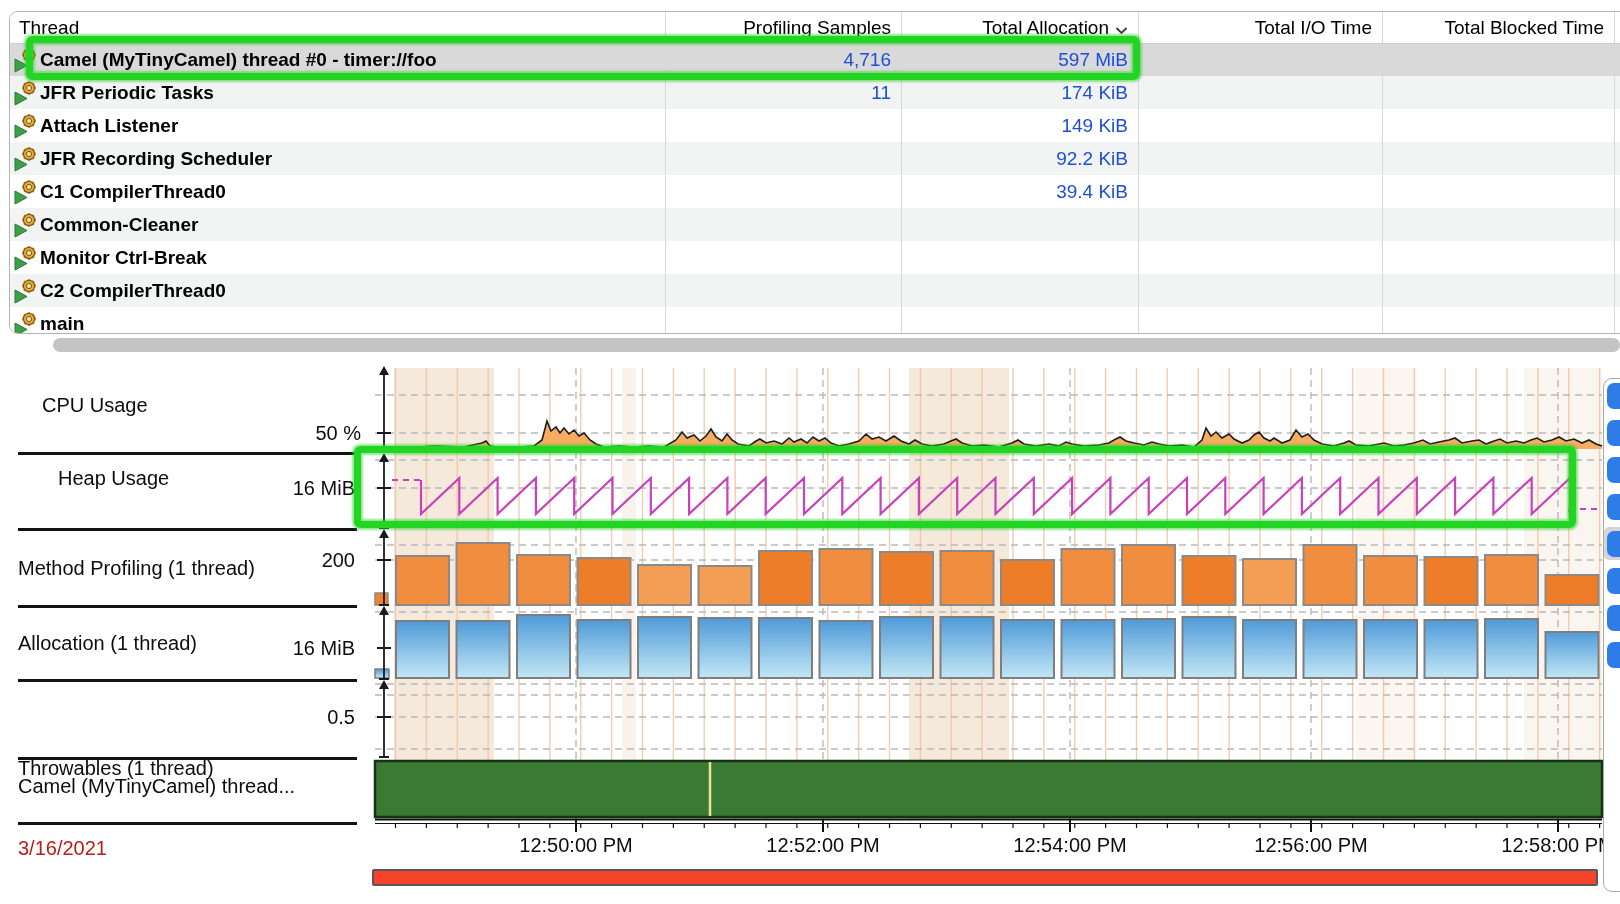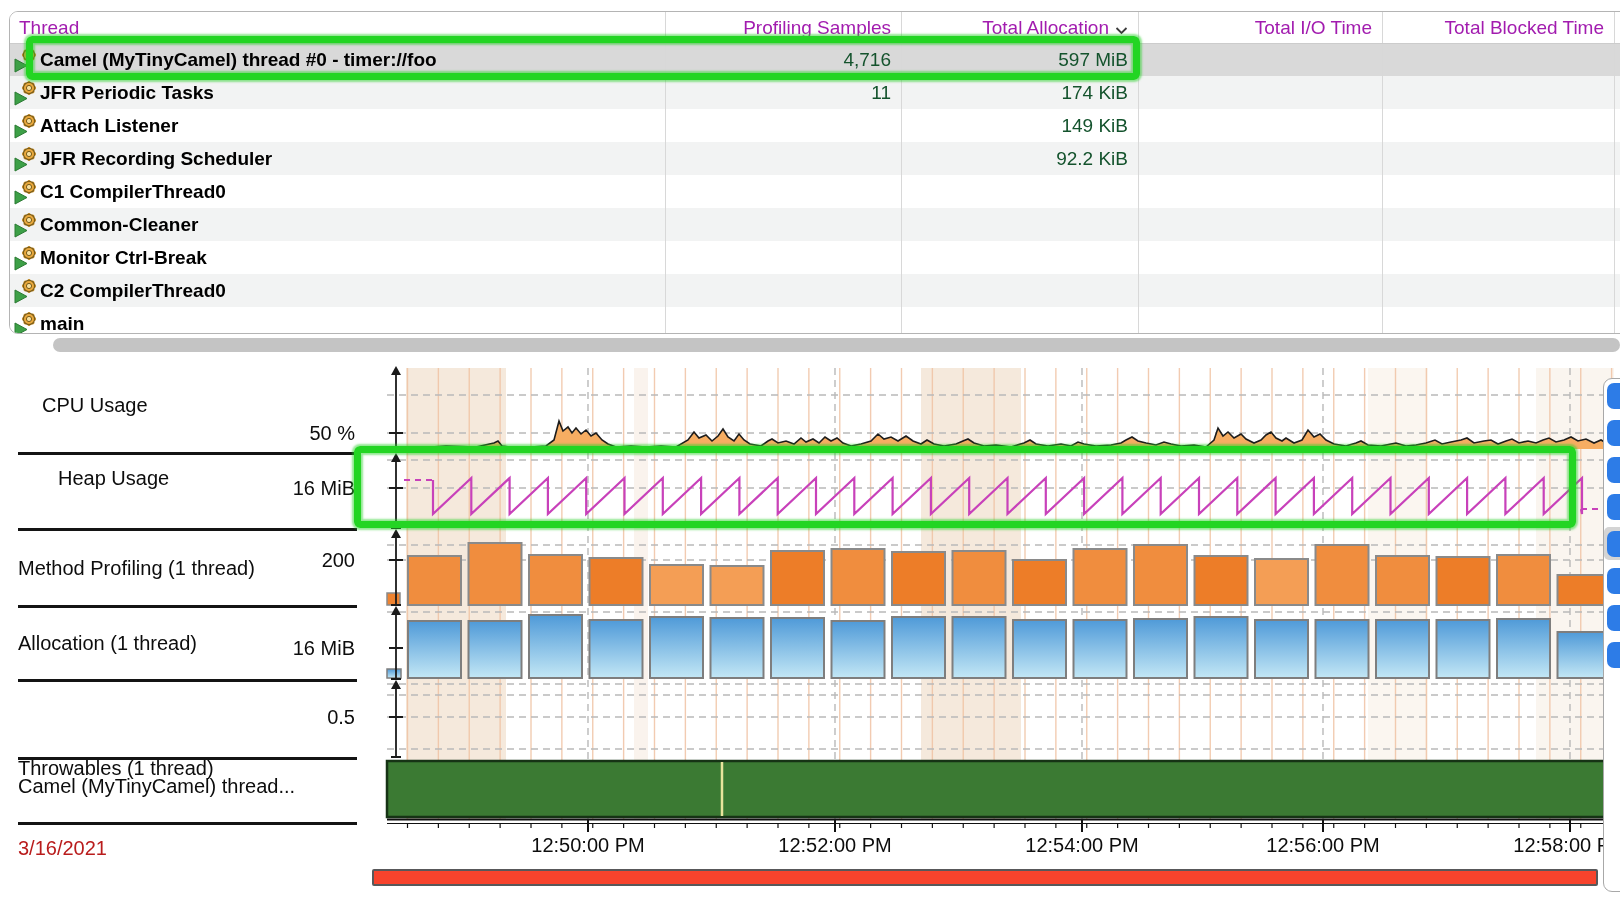--- a/index.html
+++ b/index.html
@@ -10,38 +10,38 @@
     -webkit-font-smoothing:antialiased;
   }
   
   .thread-table{
     position:absolute;left:9px;top:11px;width:1611px;height:321px;
     border:1px solid #b4b4b4;border-radius:9px 0 0 9px;
     background:#fff;overflow:hidden;
   }
   .tt-sep{position:absolute;top:0;bottom:0;width:1px;background:#d8d8d8;}
   .tt-header{position:absolute;left:0;top:0;right:0;height:31px;background:#fff;}
-  .tt-header-cell{position:absolute;top:0;height:31px;line-height:31px;font-size:19px;color:#a21caf;}
+  .tt-header-cell{position:absolute;top:0;height:31px;line-height:31px;font-size:19px;color:#000000;}
   .tt-header-cell.num{text-align:right;}
   .tt-row{position:absolute;left:0;right:0;height:33px;}
   .tt-row .cell-name{
     position:absolute;left:30px;right:0;top:0;height:33px;line-height:33px;
     font-size:19px;font-weight:bold;color:#000;white-space:nowrap;overflow:hidden;
   }
-  .tt-row .cell-num{position:absolute;top:0;height:33px;line-height:33px;font-size:19px;color:#14532d;text-align:right;}
+  .tt-row .cell-num{position:absolute;top:0;height:33px;line-height:33px;font-size:19px;color:#1d4ed8;text-align:right;}
   .tt-icon{position:absolute;left:3px;top:4px;width:26px;height:26px;}
   .sort-chevron{display:inline-block;margin-left:6px;vertical-align:middle;}
   
   .h-thumb{position:absolute;left:53px;top:338px;width:1567px;height:14px;border-radius:7px;background:#c4c4c4;}
   
   .lane-label{position:absolute;left:18px;font-size:20px;color:#0d0d0d;white-space:nowrap;transform:translateY(-50%);}
   .lane-value{position:absolute;font-size:20px;color:#0d0d0d;white-space:nowrap;text-align:right;transform:translateY(-50%);}
   .lane-sep{position:absolute;left:18px;width:339px;height:3px;background:#141414;}
   .date-label{position:absolute;left:18px;font-size:20px;color:#b91c1c;transform:translateY(-50%);}
-  .plot-clip{position:absolute;left:16px;top:0;width:1601px;height:904px;overflow:hidden;pointer-events:none;}
+  .plot-clip{position:absolute;left:4px;top:0;width:1601px;height:904px;overflow:hidden;pointer-events:none;}
   .time-label{position:absolute;font-size:20px;color:#0d0d0d;transform:translateX(-50%);top:834px;white-space:nowrap;}
   
   #chart-svg{position:absolute;left:0;top:0;}
   
   .range-scrollbar{
     position:absolute;left:372px;top:869px;width:1226px;height:17px;
     background:#f8432c;border:2px solid #58585a;border-radius:2px;box-sizing:border-box;
   }
   
   .right-toolbar{
@@ -174,20 +174,21 @@
             <rect x="14.6" y="1.2" width="2.8" height="13.6" rx="1" fill="#c8902c" transform="rotate(180 16 8)"></rect>
             <rect x="14.6" y="1.2" width="2.8" height="13.6" rx="1" fill="#c8902c" transform="rotate(225 16 8)"></rect>
             <rect x="14.6" y="1.2" width="2.8" height="13.6" rx="1" fill="#c8902c" transform="rotate(270 16 8)"></rect>
             <rect x="14.6" y="1.2" width="2.8" height="13.6" rx="1" fill="#c8902c" transform="rotate(315 16 8)"></rect>
           </g>
           <circle cx="16" cy="8" r="5.6" fill="#e9a83c" stroke="#7a5c18" stroke-width="1.2"></circle>
           <circle cx="16" cy="8" r="2.6" fill="#f7e0a0" stroke="#7a5c18" stroke-width="1"></circle>
         </svg>
         <div class="cell-name">C1 CompilerThread0</div>
         <div class="cell-num" style="left: 665px; width: 216px;"></div>
+        <div class="cell-num" style="left: 901px; width: 217px;">39.4 KiB</div>
         <div class="cell-num" style="left: 1138px; width: 224px;"></div>
         <div class="cell-num" style="left: 1382px; width: 212px;"></div>
       </div>
       <div class="tt-row" style="top: 196px; background: rgb(242, 243, 243);">
         <svg width="26" height="26" class="tt-icon">
           <polygon points="2,12 2,25 14,18.5" fill="#3da047" stroke="#2b7a33" stroke-width="1"></polygon>
           <g>
             <rect x="14.6" y="1.2" width="2.8" height="13.6" rx="1" fill="#c8902c" transform="rotate(0 16 8)"></rect>
             <rect x="14.6" y="1.2" width="2.8" height="13.6" rx="1" fill="#c8902c" transform="rotate(45 16 8)"></rect>
             <rect x="14.6" y="1.2" width="2.8" height="13.6" rx="1" fill="#c8902c" transform="rotate(90 16 8)"></rect>
@@ -278,21 +279,21 @@
   <div class="tt-sep" style="left:1128px;"></div>
   <div class="tt-sep" style="left:1372px;"></div>
   <div class="tt-sep" style="left:1604px;"></div>
   <div style="position:absolute;left:0;right:0;top:31px;height:1px;background:#cccccc;"></div>
 </div>
 
 <div class="h-thumb"></div>
 
 <div id="lane-labels">
     <div class="lane-label" style="top: 405px; margin-left: 24px;">CPU Usage</div>
-    <div class="lane-value" style="top: 433px; left: 255px; width: 100px;">50 %</div>
+    <div class="lane-value" style="top: 433px; left: 261px; width: 100px;">50 %</div>
     <div class="lane-sep" style="top: 452px;"></div>
     <div class="lane-label" style="top: 478px; margin-left: 40px;">Heap Usage</div>
     <div class="lane-value" style="top: 488px; left: 255px; width: 100px;">16 MiB</div>
     <div class="lane-sep" style="top: 528px;"></div>
     <div class="lane-label" style="top: 568px;">Method Profiling (1 thread)</div>
     <div class="lane-value" style="top: 560px; left: 255px; width: 100px;">200</div>
     <div class="lane-sep" style="top: 605px;"></div>
     <div class="lane-label" style="top: 643px;">Allocation (1 thread)</div>
     <div class="lane-value" style="top: 648px; left: 255px; width: 100px;">16 MiB</div>
     <div class="lane-sep" style="top: 679px;"></div>

